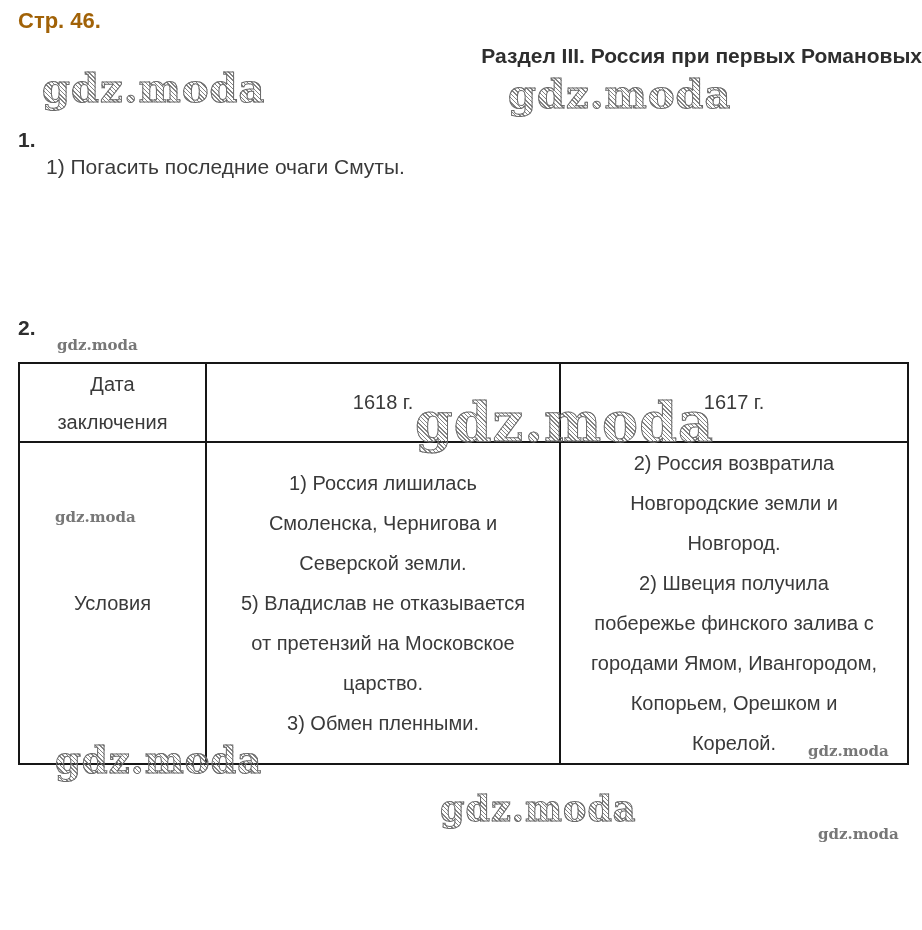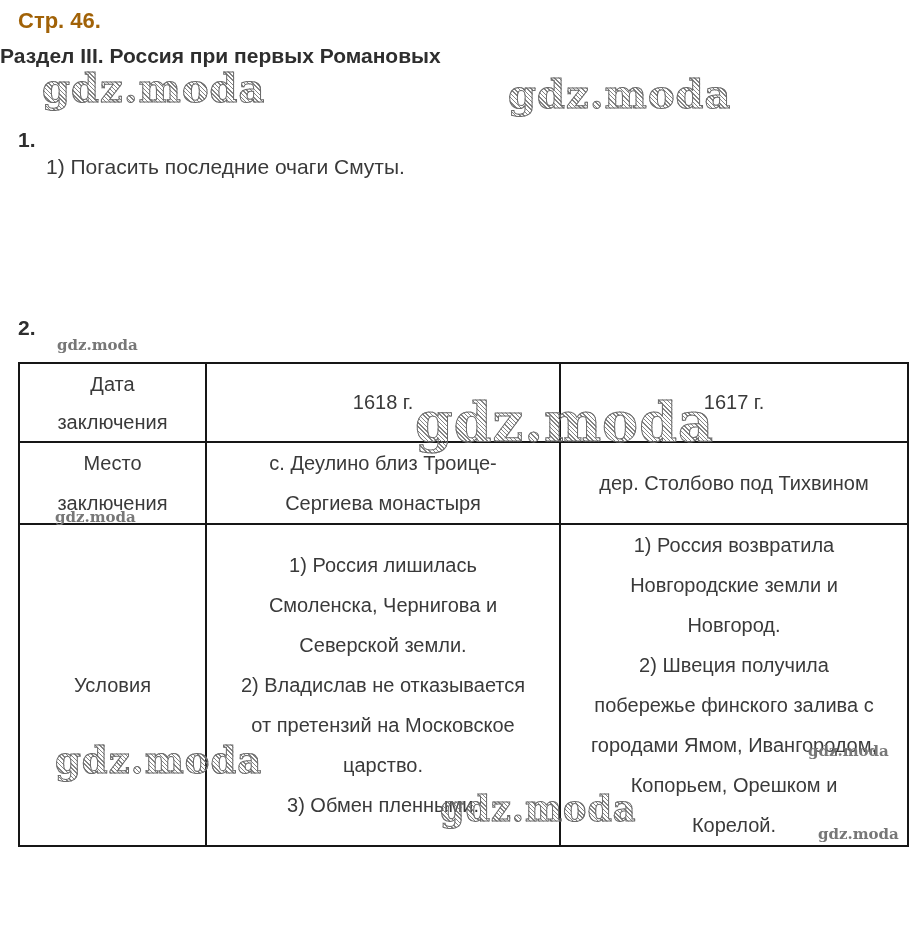--- a/index.html
+++ b/index.html
@@ -13,21 +13,21 @@
   }
   .abs { position: absolute; }
 
   
   .page-label {
     left: 18px; top: 8px;
     font-size: 22px; font-weight: bold; color: #a16207;
   }
   .section-title {
     left: 0; right: 0; top: 44px;
-    text-align: left;
+    text-align: right;
     font-size: 21px; font-weight: bold; color: #2e2e2e;
   }
 
   
   .wm {
     position: absolute;
     font-family: "DejaVu Serif", serif;
     font-weight: bold;
     letter-spacing: 1px;
     color: transparent;
@@ -132,44 +132,33 @@
   </colgroup>
   <tbody>
   <tr class="row-date">
     <td class="cell-lines label-cell">
       <span class="line">Дата</span>
       <span class="line">заключения</span>
     </td>
     <td>1618 г.</td>
     <td>1617 г.</td>
   </tr>
-  <tr class="row-place">
-    <td class="cell-lines label-cell">
-      <span class="line">Место</span>
-      <span class="line">заключения</span>
-    </td>
-    <td class="cell-lines">
-      <span class="line">с. Деулино близ Троице-</span>
-      <span class="line">Сергиева монастыря</span>
-    </td>
-    <td>дер. Столбово под Тихвином</td>
-  </tr>
   <tr class="row-terms">
     <td class="terms-label-cell">Условия</td>
     <td class="cell-lines">
       <span class="line">1) Россия лишилась</span>
       <span class="line">Смоленска, Чернигова и</span>
       <span class="line">Северской земли.</span>
-      <span class="line">2) Владислав не отказывается</span>
+      <span class="line">5) Владислав не отказывается</span>
       <span class="line">от претензий на Московское</span>
       <span class="line">царство.</span>
       <span class="line">3) Обмен пленными.</span>
     </td>
     <td class="cell-lines">
-      <span class="line">1) Россия возвратила</span>
+      <span class="line">2) Россия возвратила</span>
       <span class="line">Новгородские земли и</span>
       <span class="line">Новгород.</span>
       <span class="line">2) Швеция получила</span>
       <span class="line">побережье финского залива с</span>
       <span class="line">городами Ямом, Ивангородом,</span>
       <span class="line">Копорьем, Орешком и</span>
       <span class="line">Корелой.</span>
     </td>
   </tr>
 </tbody>

